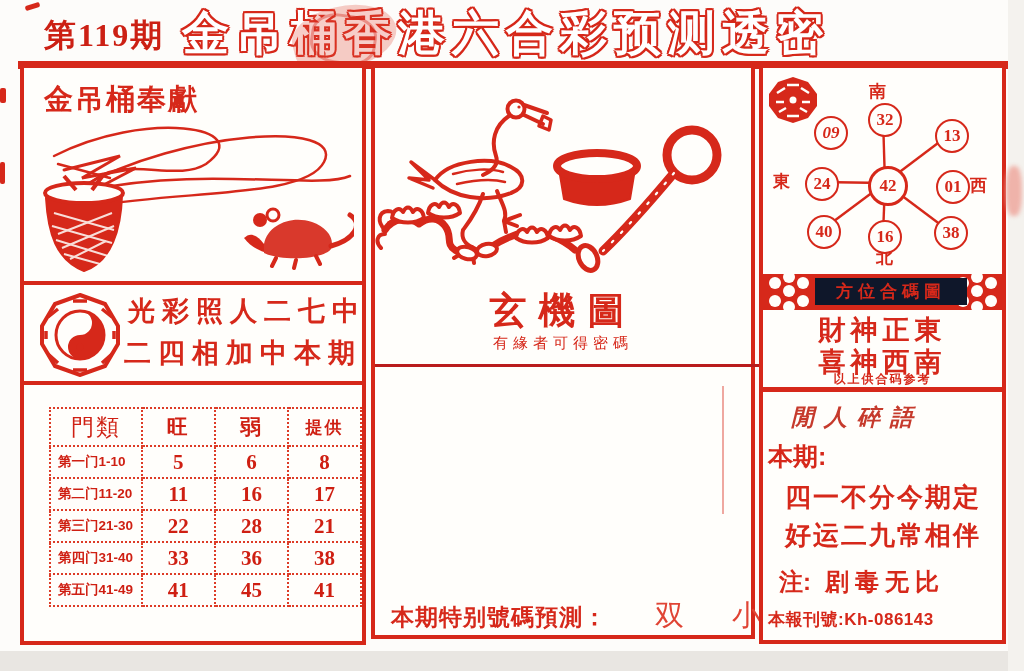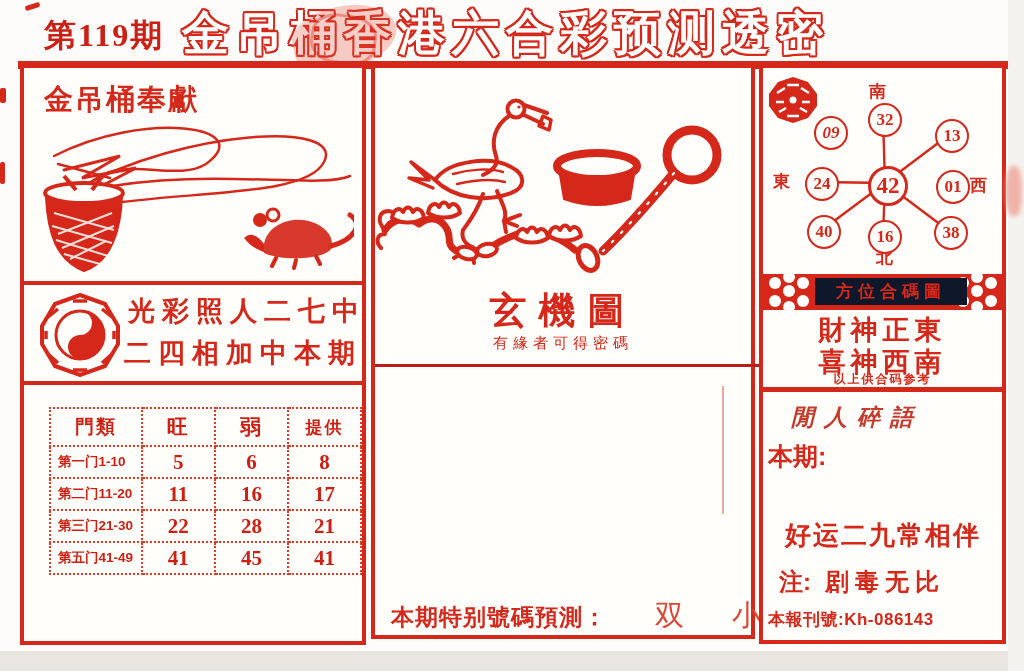--- a/index.html
+++ b/index.html
@@ -24,39 +24,39 @@
   #right-box{left:759px;top:64px;width:239px;height:572px;}
   
   #lp-title{left:20px;top:12px;font-weight:900;font-size:29px;color:#d6281a;letter-spacing:2px;}
   #left-sec1{left:0;top:0;width:338px;height:213px;border-bottom:4px solid #d6281a;}
   #left-sec2{left:0;top:217px;width:338px;height:96px;border-bottom:4px solid #d6281a;}
   #left-sec3{left:0;top:317px;width:338px;height:256px;}
   .slogan{font:bold 27px "Liberation Serif",serif;color:#d6281a;letter-spacing:7px;white-space:nowrap;}
   
   #gate-table{position:absolute;left:25px;top:22px;border-collapse:collapse;}
   #gate-table td{border:2px dotted #dd3b26;color:#cf1f12;text-align:center;padding:0;}
-  #gate-table .hcell{font-weight:bold;font-size:19px;height:36px;letter-spacing:2px;}
+  #gate-table .hcell{font-weight:normal;font-size:23px;height:36px;letter-spacing:2px;}
   #gate-table .lcell{font-weight:bold;font-size:13.5px;text-align:left;padding-left:7px;width:84px;height:30px;}
   #gate-table .ncell{font:bold 21px "Liberation Serif",serif;width:72px;}
   
   #mid-top{left:0;top:0;width:376px;height:296px;border-bottom:3px solid #b91c1c;padding-left:48px;}
   #mystery-title{left:0;top:218px;width:376px;text-align:center;font:900 37px "Liberation Serif",serif;
       color:#d6281a;letter-spacing:12px;}
   #mystery-caption{left:0;top:266px;width:376px;text-align:center;font-weight:400;font-size:15px;
       color:#d6281a;letter-spacing:5px;}
   #fold-line{left:347px;top:318px;width:2px;height:128px;background:rgba(214,40,26,.4);}
   #special-row{left:16px;top:528px;white-space:nowrap;}
   #special-label{font-weight:900;font-size:23px;color:#d6281a;letter-spacing:1px;}
   .special-val{font-size:29px;color:#e04434;font-weight:400;margin-left:48px;}
   
   #rt-top{left:0;top:0;width:239px;height:319px;border-bottom:5px solid #d6281a;}
   .cnode{position:absolute;width:30px;height:30px;border:2.5px solid #d6281a;border-radius:50%;
       background:#fffefb;color:#d6281a;font:bold 17px "Liberation Serif",serif;
       display:flex;align-items:center;justify-content:center;}
-  .cnode.center{width:34px;height:34px;border-width:3px;font-size:23px;}
+  .cnode.center{width:34px;height:34px;border-width:3px;font-size:17px;}
   .cdir{position:absolute;font-weight:bold;font-size:17px;color:#d6281a;}
   #banner-bar{left:0;top:206px;width:239px;height:36px;background:#d6281a;}
   #banner-inset{position:absolute;left:52px;top:4px;width:152px;height:27px;background:#0f172a;
       display:flex;align-items:center;justify-content:center;}
   #banner-title{font-weight:900;font-size:17px;color:#d6281a;letter-spacing:5px;white-space:nowrap;}
   .deity{width:239px;text-align:center;font:bold 27px "Liberation Serif",serif;color:#d6281a;letter-spacing:5px;}
   #deity1{left:0;top:244px;} #deity2{left:0;top:276px;}
   #rt-footnote{left:0;top:303px;width:239px;text-align:center;font-weight:900;font-size:12px;
       color:#d6281a;letter-spacing:2px;}
   #gossip-title{left:28px;top:334px;font:bold italic 23px "Liberation Serif",serif;color:#c63a2c;letter-spacing:10px;}
@@ -155,20 +155,26 @@
         <td class="ncell">16</td>
         <td class="ncell">17</td>
       </tr>
       <tr>
         <td class="lcell">第三门21-30</td>
         <td class="ncell">22</td>
         <td class="ncell">28</td>
         <td class="ncell">21</td>
       </tr>
       <tr>
+        <td class="lcell">第四门31-40</td>
+        <td class="ncell">33</td>
+        <td class="ncell">36</td>
+        <td class="ncell">38</td>
+      </tr>
+      <tr>
         <td class="lcell">第五门41-49</td>
         <td class="ncell">41</td>
         <td class="ncell">45</td>
         <td class="ncell">41</td>
       </tr>
     </tbody>
       </table>
   </div>
 </div>
 
@@ -295,20 +301,21 @@
         <span id="banner-title">方位合碼圖</span>
       </div>
     </div>
     <div class="abs deity" id="deity1">財神正東</div>
     <div class="abs deity" id="deity2">喜神西南</div>
     <div class="abs" id="rt-footnote">以上供合码参考</div>
   </div>
 
   <div class="abs" id="gossip-title">閒人碎語</div>
   <div class="abs" id="period-label">本期:</div>
+  <div class="abs verse" id="verse1">四一不分今期定</div>
   <div class="abs verse" id="verse2">好运二九常相伴</div>
   <div class="abs" id="note-row">
     <span id="note-label">注:</span><span id="note-text">剧毒无比</span>
   </div>
   <div class="abs" id="pub-no">本報刊號:Kh-086143</div>
 </div>
 
 <div class="abs" id="bottom-strip"></div>
 <div class="abs" id="right-strip"></div>
 <div class="abs" id="pink-smudge"></div>

